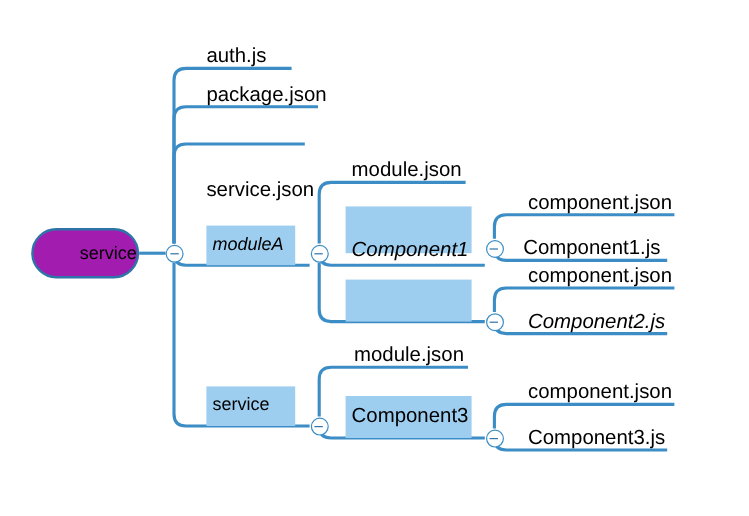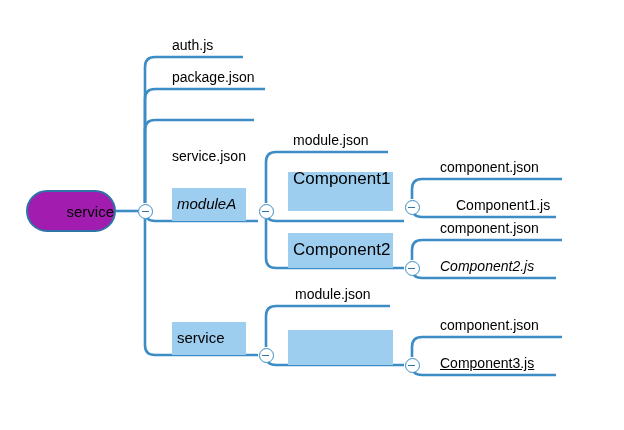--- a/index.html
+++ b/index.html
@@ -26,21 +26,21 @@
     width: 624px;
     height: 430px;
   }
   .node-label {
     position: absolute;
     white-space: nowrap;
     color: #000000;
     line-height: 1;
   }
   .leaf-label {
-    font-size: 14px;
+    font-size: 17px;
   }
   .branch-label {
     font-size: 15px;
   }
   .big-label {
     font-size: 17px;
   }
   .hl {
     position: absolute;
     background: #9DCEF0;
@@ -121,38 +121,38 @@
 
   <div class="node-label leaf-label" style="left:172px; top:101px;margin-top:48px;">service.json</div>
 
   <div class="hl" style="left:172px; top:188px; width:74px; height:33px;"></div>
   <div class="node-label branch-label" style="left:177px; top:196px;font-style:italic;">moduleA</div>
   <div class="toggle" style="left:258.5px; top:204px;"></div>
 
   <div class="node-label leaf-label" style="left:293px; top:133px;">module.json</div>
 
   <div class="hl" style="left:288px; top:172px; width:105px; height:39px;"></div>
-  <div class="node-label big-label" style="left:293px; top:170px;">Component1</div>
+  <div class="node-label big-label" style="left:293px; top:199px;font-style:italic;">Component1</div>
   <div class="toggle" style="left:404.5px; top:200px;"></div>
 
   <div class="hl" style="left:288px; top:233px; width:105px; height:35px;"></div>
-  <div class="node-label big-label" style="left:293px; top:241px;">Component2</div>
   <div class="toggle" style="left:404.5px; top:261px;"></div>
 
   <div class="node-label leaf-label" style="left:440px; top:160px;">component.json</div>
-  <div class="node-label leaf-label" style="left:456px; top:198px;">Component1.js</div>
+  <div class="node-label leaf-label" style="left:436px; top:198px;">Component1.js</div>
 
   <div class="node-label leaf-label" style="left:440px; top:221px;">component.json</div>
   <div class="node-label leaf-label" style="left:440px; top:259px;font-style:italic;">Component2.js</div>
 
   <div class="hl" style="left:172px; top:322px; width:74px; height:33px;"></div>
   <div class="node-label branch-label" style="left:177px; top:330px;">service</div>
   <div class="toggle" style="left:258.5px; top:348px;"></div>
 
   <div class="node-label leaf-label" style="left:295px; top:287px;">module.json</div>
 
   <div class="hl" style="left:288px; top:330px; width:105px; height:35px;"></div>
+  <div class="node-label big-label" style="left:293px; top:338px;">Component3</div>
   <div class="toggle" style="left:404.5px; top:358px;"></div>
 
   <div class="node-label leaf-label" style="left:440px; top:318px;">component.json</div>
-  <div class="node-label leaf-label" style="left:440px; top:356px;text-decoration:underline;">Component3.js</div>
+  <div class="node-label leaf-label" style="left:440px; top:356px;">Component3.js</div>
 
 </div>
 
 </body></html>

